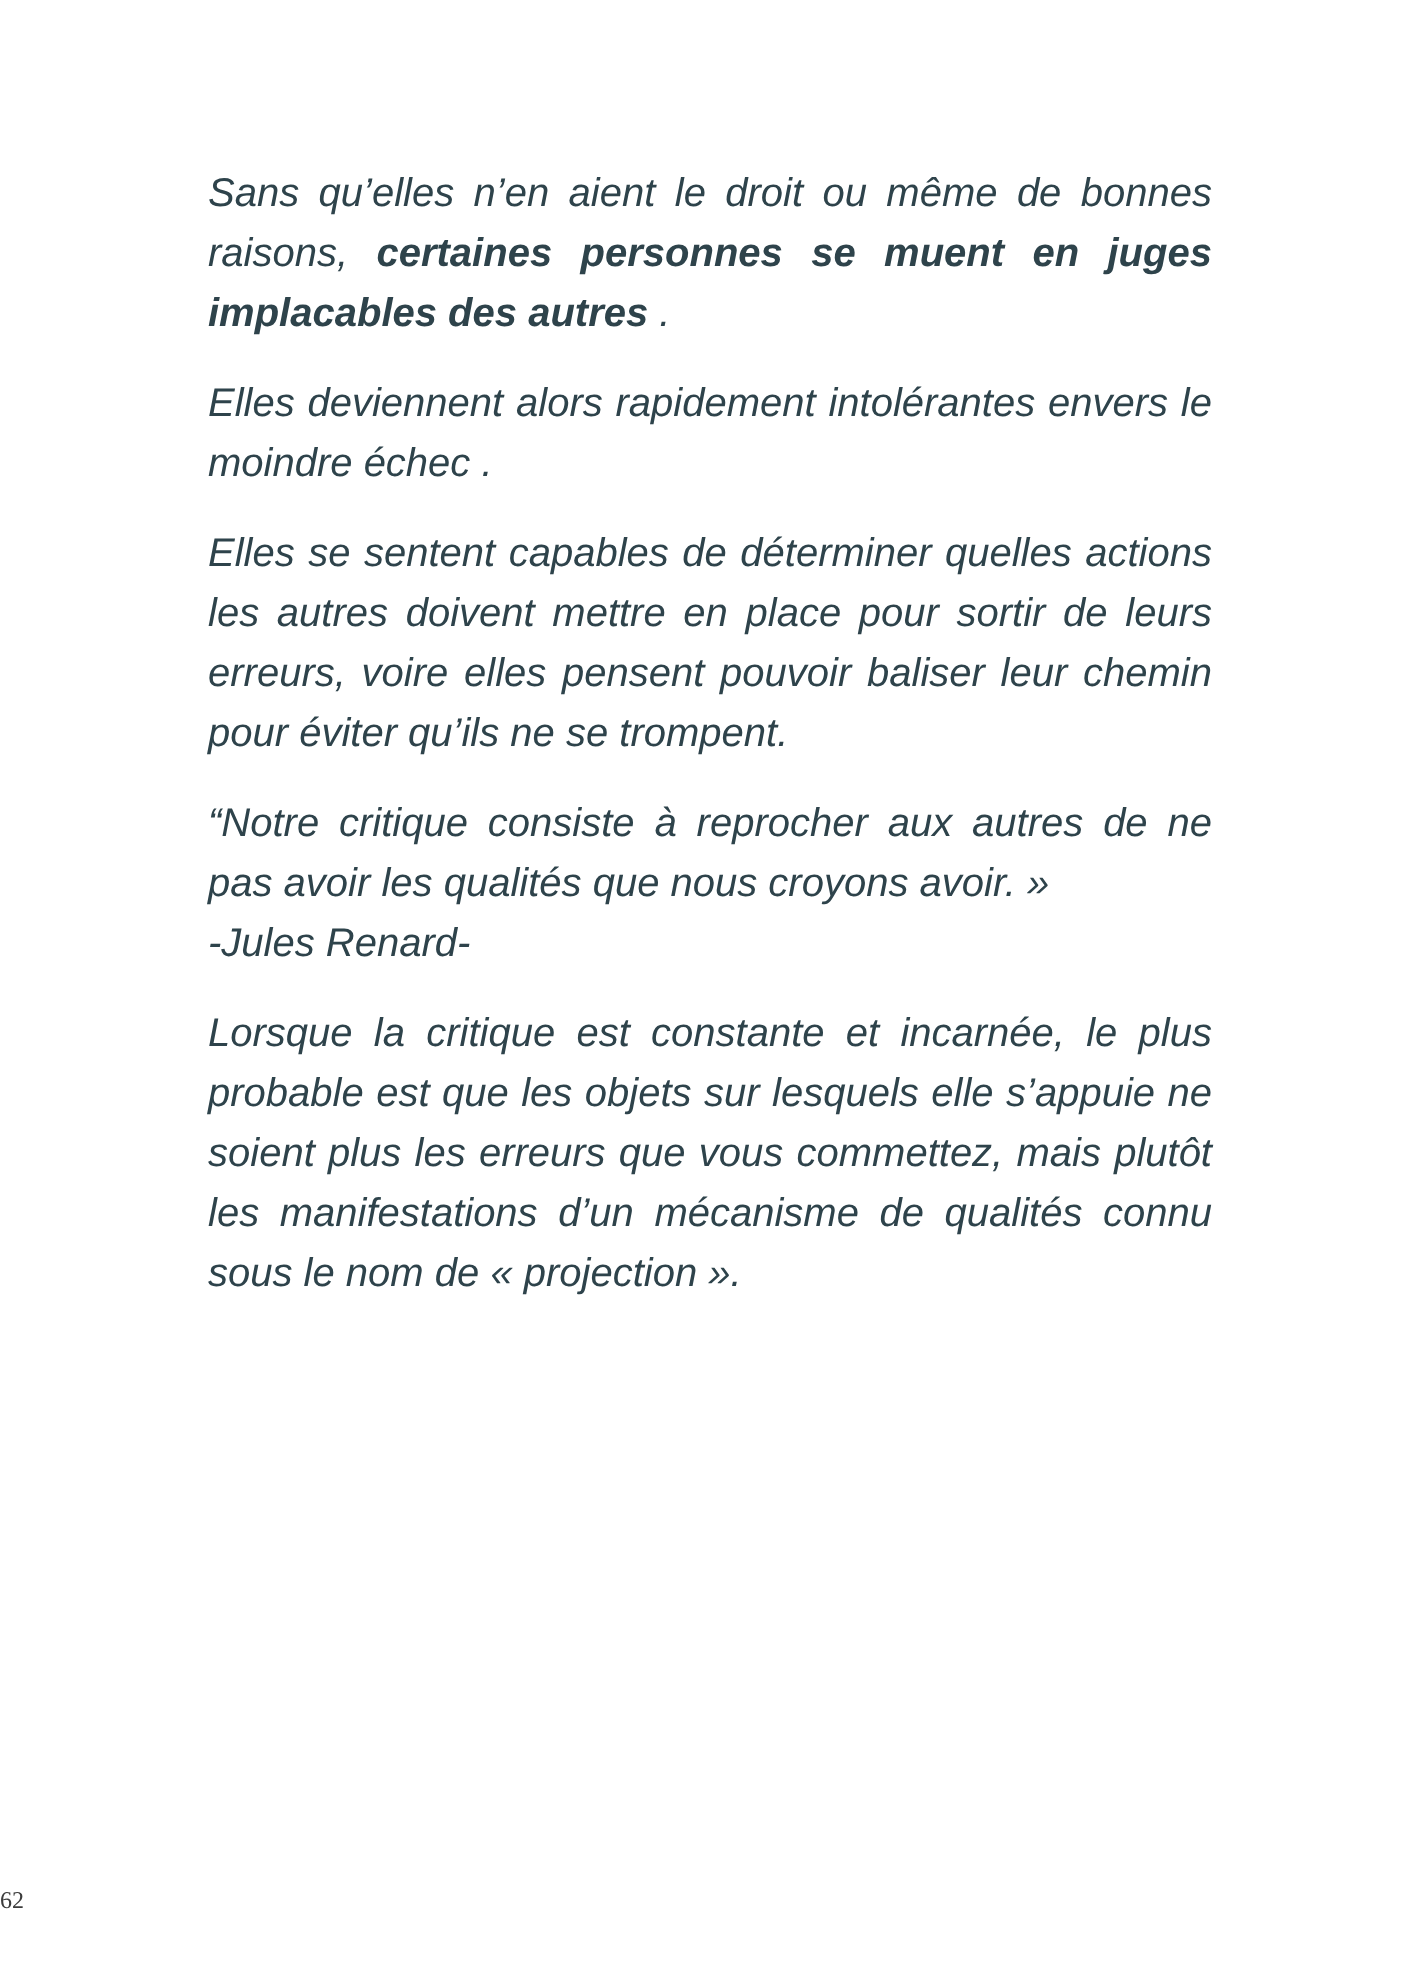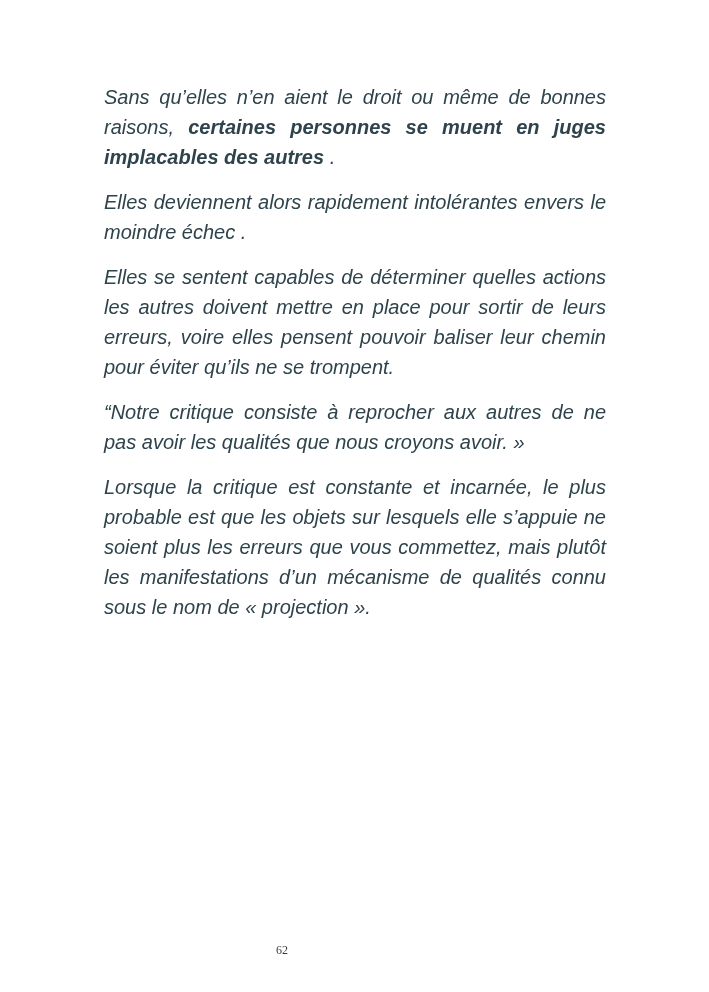--- a/index.html
+++ b/index.html
@@ -32,32 +32,32 @@
   }
   .para:last-child { margin-bottom: 0; }
   .bold {
     font-weight: 700;
   }
   .page-number {
     position: absolute;
     left: 0;
     right: 0;
     bottom: 34px;
-    text-align: center;
+    text-align: left;
     font-family: "Liberation Serif", serif;
     font-style: normal;
     font-size: 12px;
     color: #3c3c3c;
   }
 </style>
 </head>
 <body>
 
 <div class="page">
   <div class="content">
       <p class="para"><span>Sans qu’elles n’en aient le droit ou même de bonnes raisons, </span><span class="bold">certaines personnes se muent en juges implacables des autres</span><span> .</span></p>
       <p class="para"><span>Elles deviennent alors rapidement intolérantes envers le moindre échec .</span></p>
       <p class="para"><span>Elles se sentent capables de déterminer quelles actions les autres doivent mettre en place pour sortir de leurs erreurs, voire elles pensent pouvoir baliser leur chemin pour éviter qu’ils ne se trompent.</span></p>
-      <p class="para"><span>“Notre critique consiste à reprocher aux autres de ne pas avoir les qualités que nous croyons avoir. »</span><br></p>
+      <p class="para"><span>“Notre critique consiste à reprocher aux autres de ne pas avoir les qualités que nous croyons avoir. »</span><br><span>-Jules Renard-</span></p>
       <p class="para"><span>Lorsque la critique est constante et incarnée, le plus probable est que les objets sur lesquels elle s’appuie ne soient plus les erreurs que vous commettez, mais plutôt les manifestations d’un mécanisme de qualités connu sous le nom de « projection ».</span></p>
     </div>
   <div class="page-number">62</div>
 </div>
 
 </body></html>

